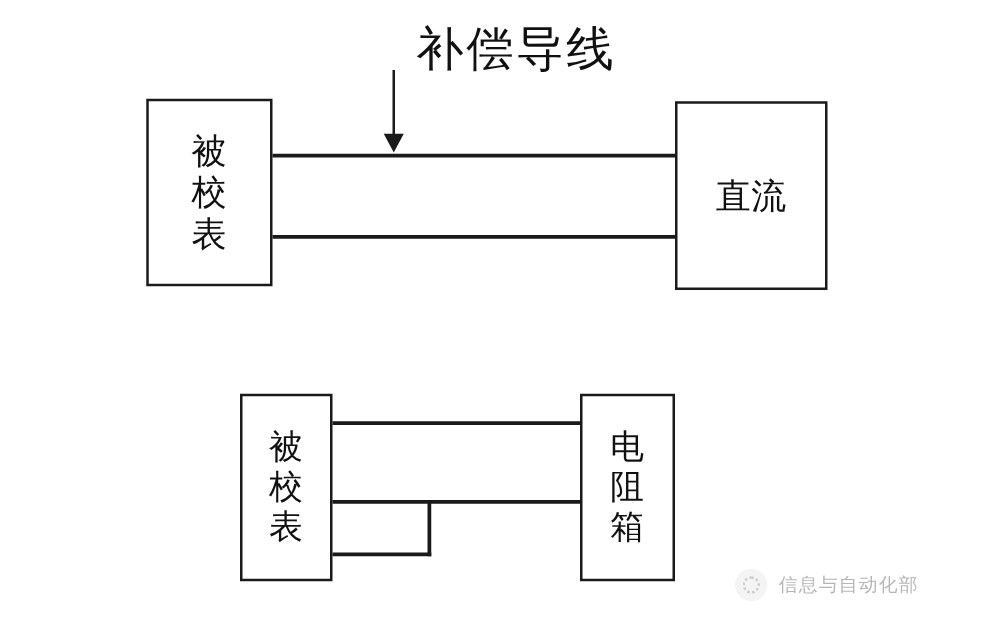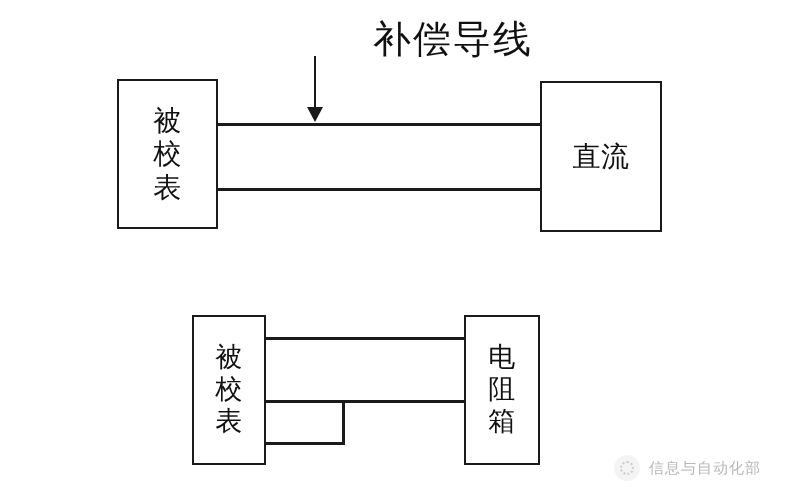--- a/index.html
+++ b/index.html
@@ -105,21 +105,21 @@
     color: #9a9a9a;
     letter-spacing: 1px;
     white-space: nowrap;
   }
 </style>
 </head>
 <body>
 
 <div id="page">
 
-  <div class="title" style="left:333px; top:14px; font-size:38px;margin-left:40px;">补偿导线</div>
+  <div class="title" style="left:333px; top:14px; font-size:38px;">补偿导线</div>
 
   <div class="arrow-shaft" style="left:314px; top:56px; height:52px;"></div>
   <div class="arrow-head" style="left:307px; top:107px;"></div>
 
   <div class="hline" style="left:216px; top:123px; width:326px;"></div>
 
   <div class="hline" style="left:216px; top:188px; width:326px;"></div>
 
   <div class="box" style="left:117px; top:79px; width:101px; height:150px;">
     <span class="ch" style="font-size:28px;">被</span>
@@ -144,18 +144,18 @@
     <span class="ch" style="font-size:27px;">校</span>
     <span class="ch" style="font-size:27px;">表</span>
   </div>
 
   <div class="box" style="left:464px; top:315px; width:76px; height:150px;">
     <span class="ch" style="font-size:27px;">电</span>
     <span class="ch" style="font-size:27px;">阻</span>
     <span class="ch" style="font-size:27px;">箱</span>
   </div>
 
-  <div class="watermark" style="left:614px; top:455px;">
+  <div class="watermark" style="left:588px; top:455px;">
     <span class="wm-logo"></span>
     <span class="wm-text">信息与自动化部</span>
   </div>
 
 </div>
 
 </body></html>

